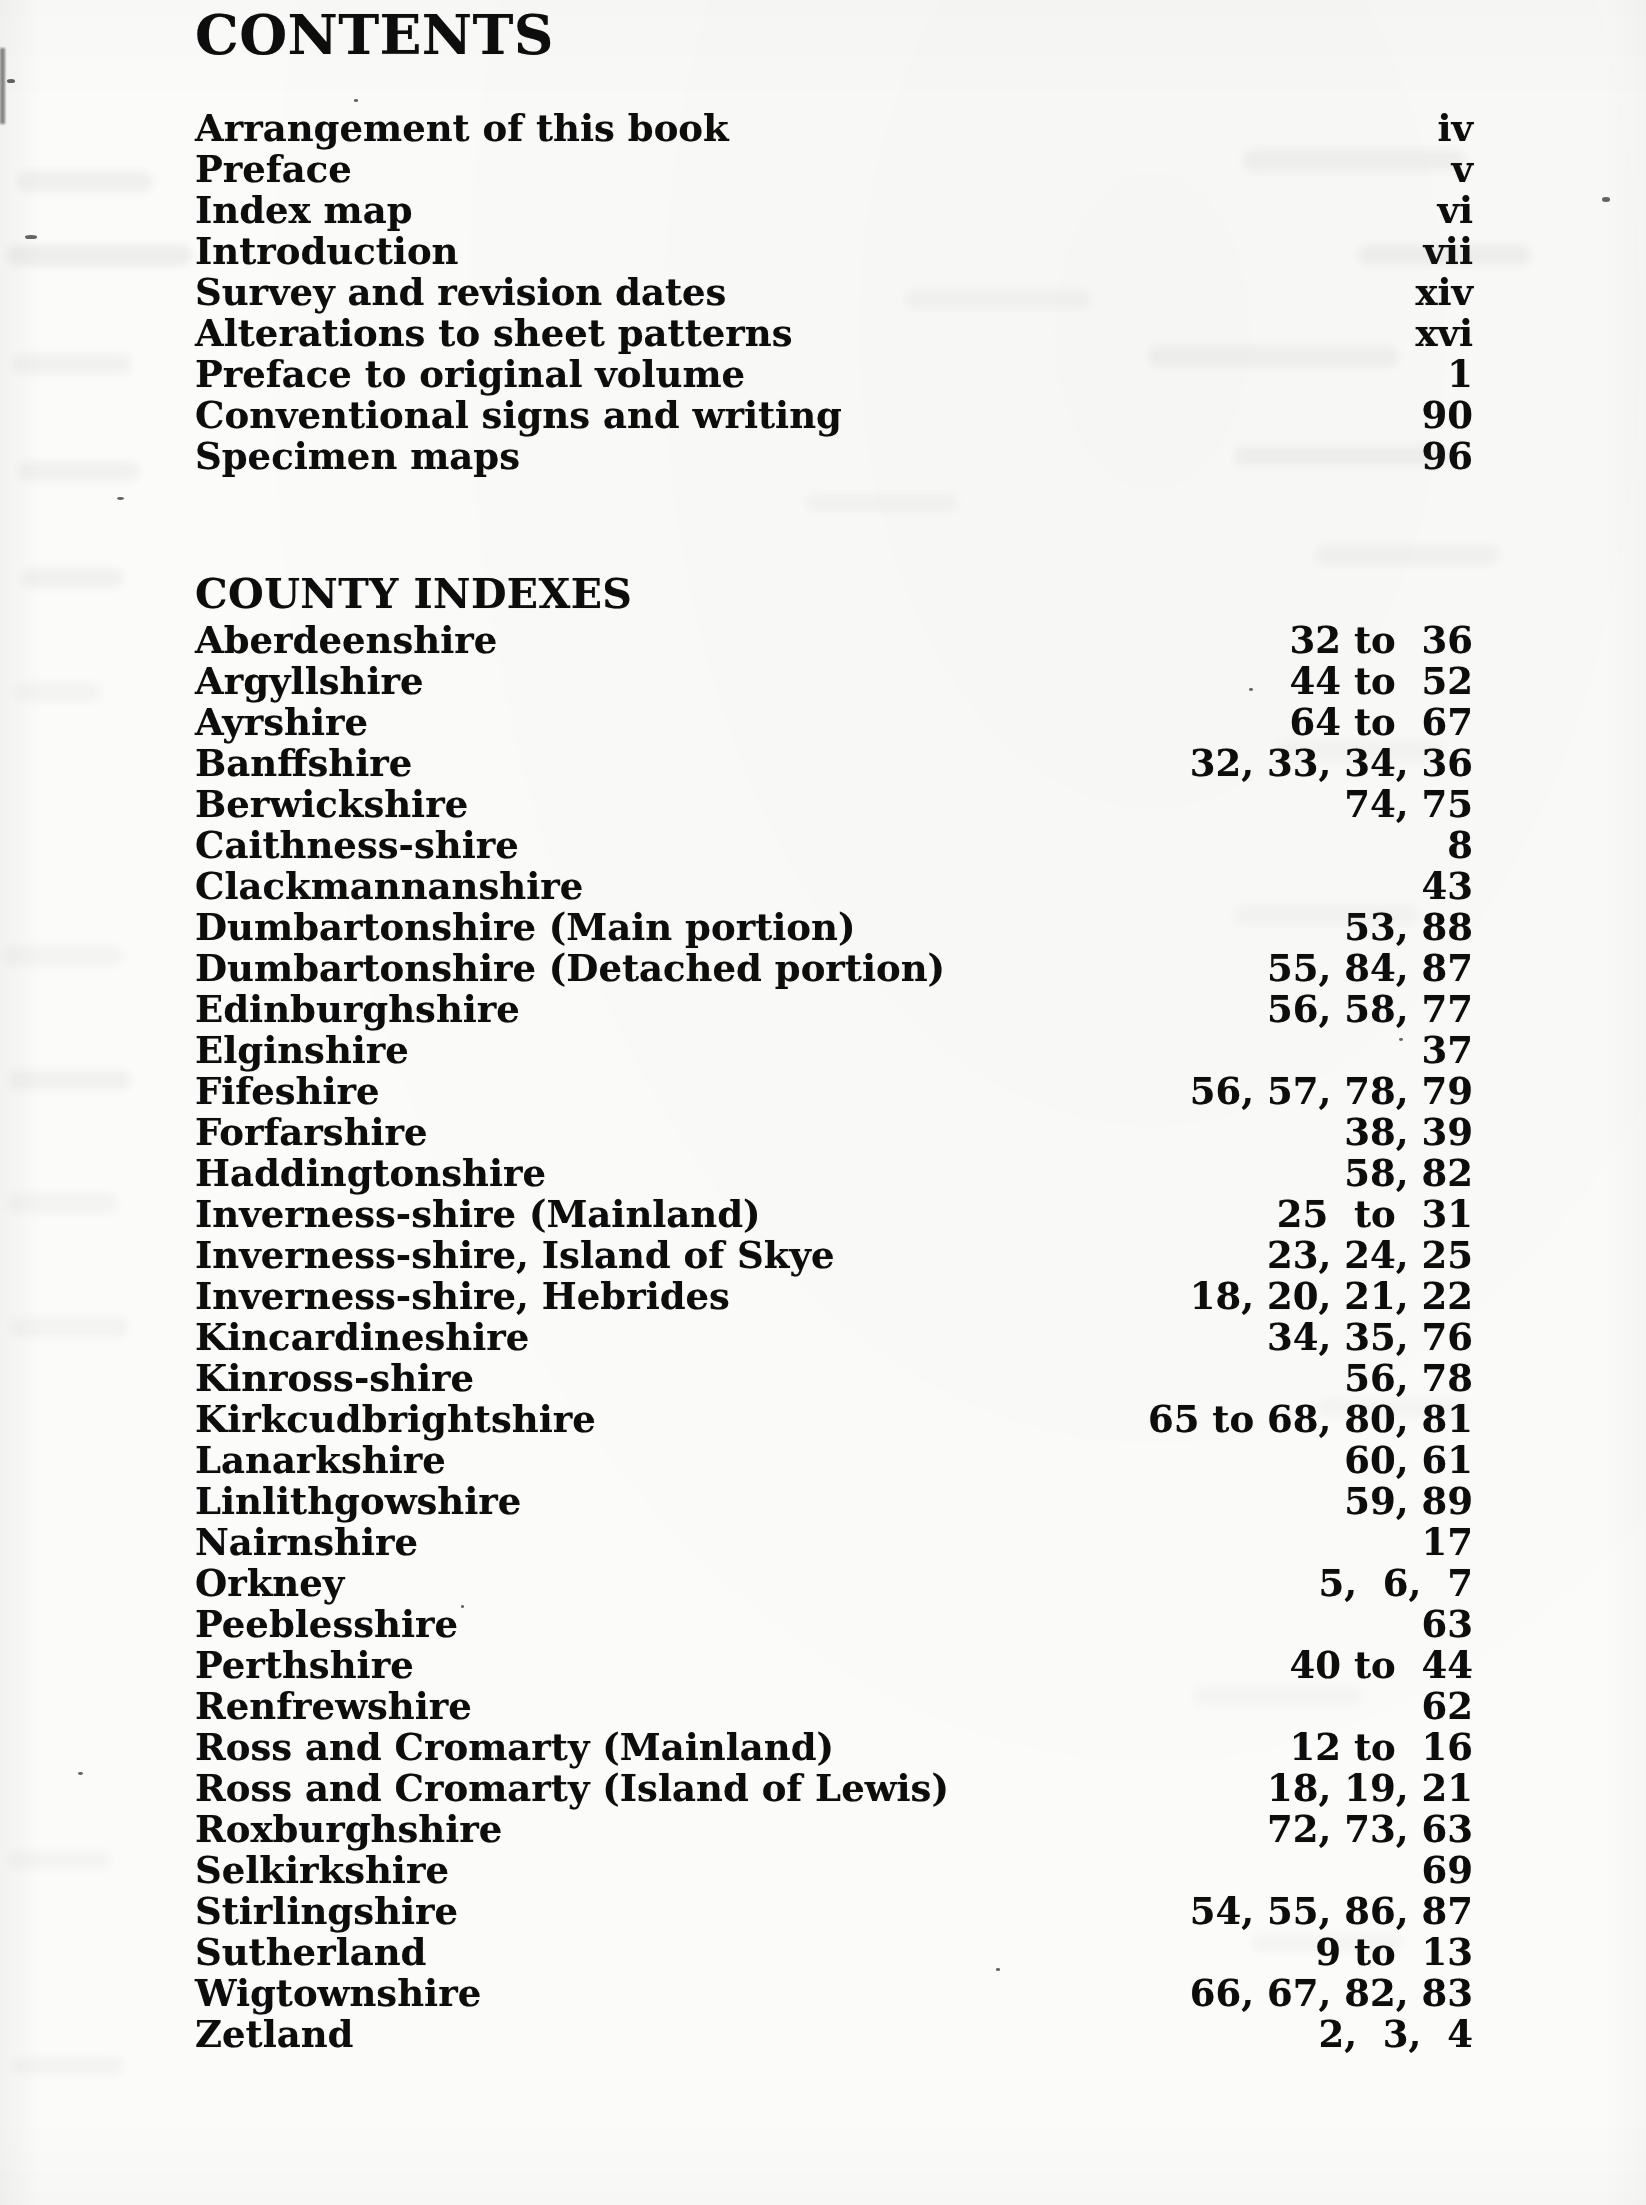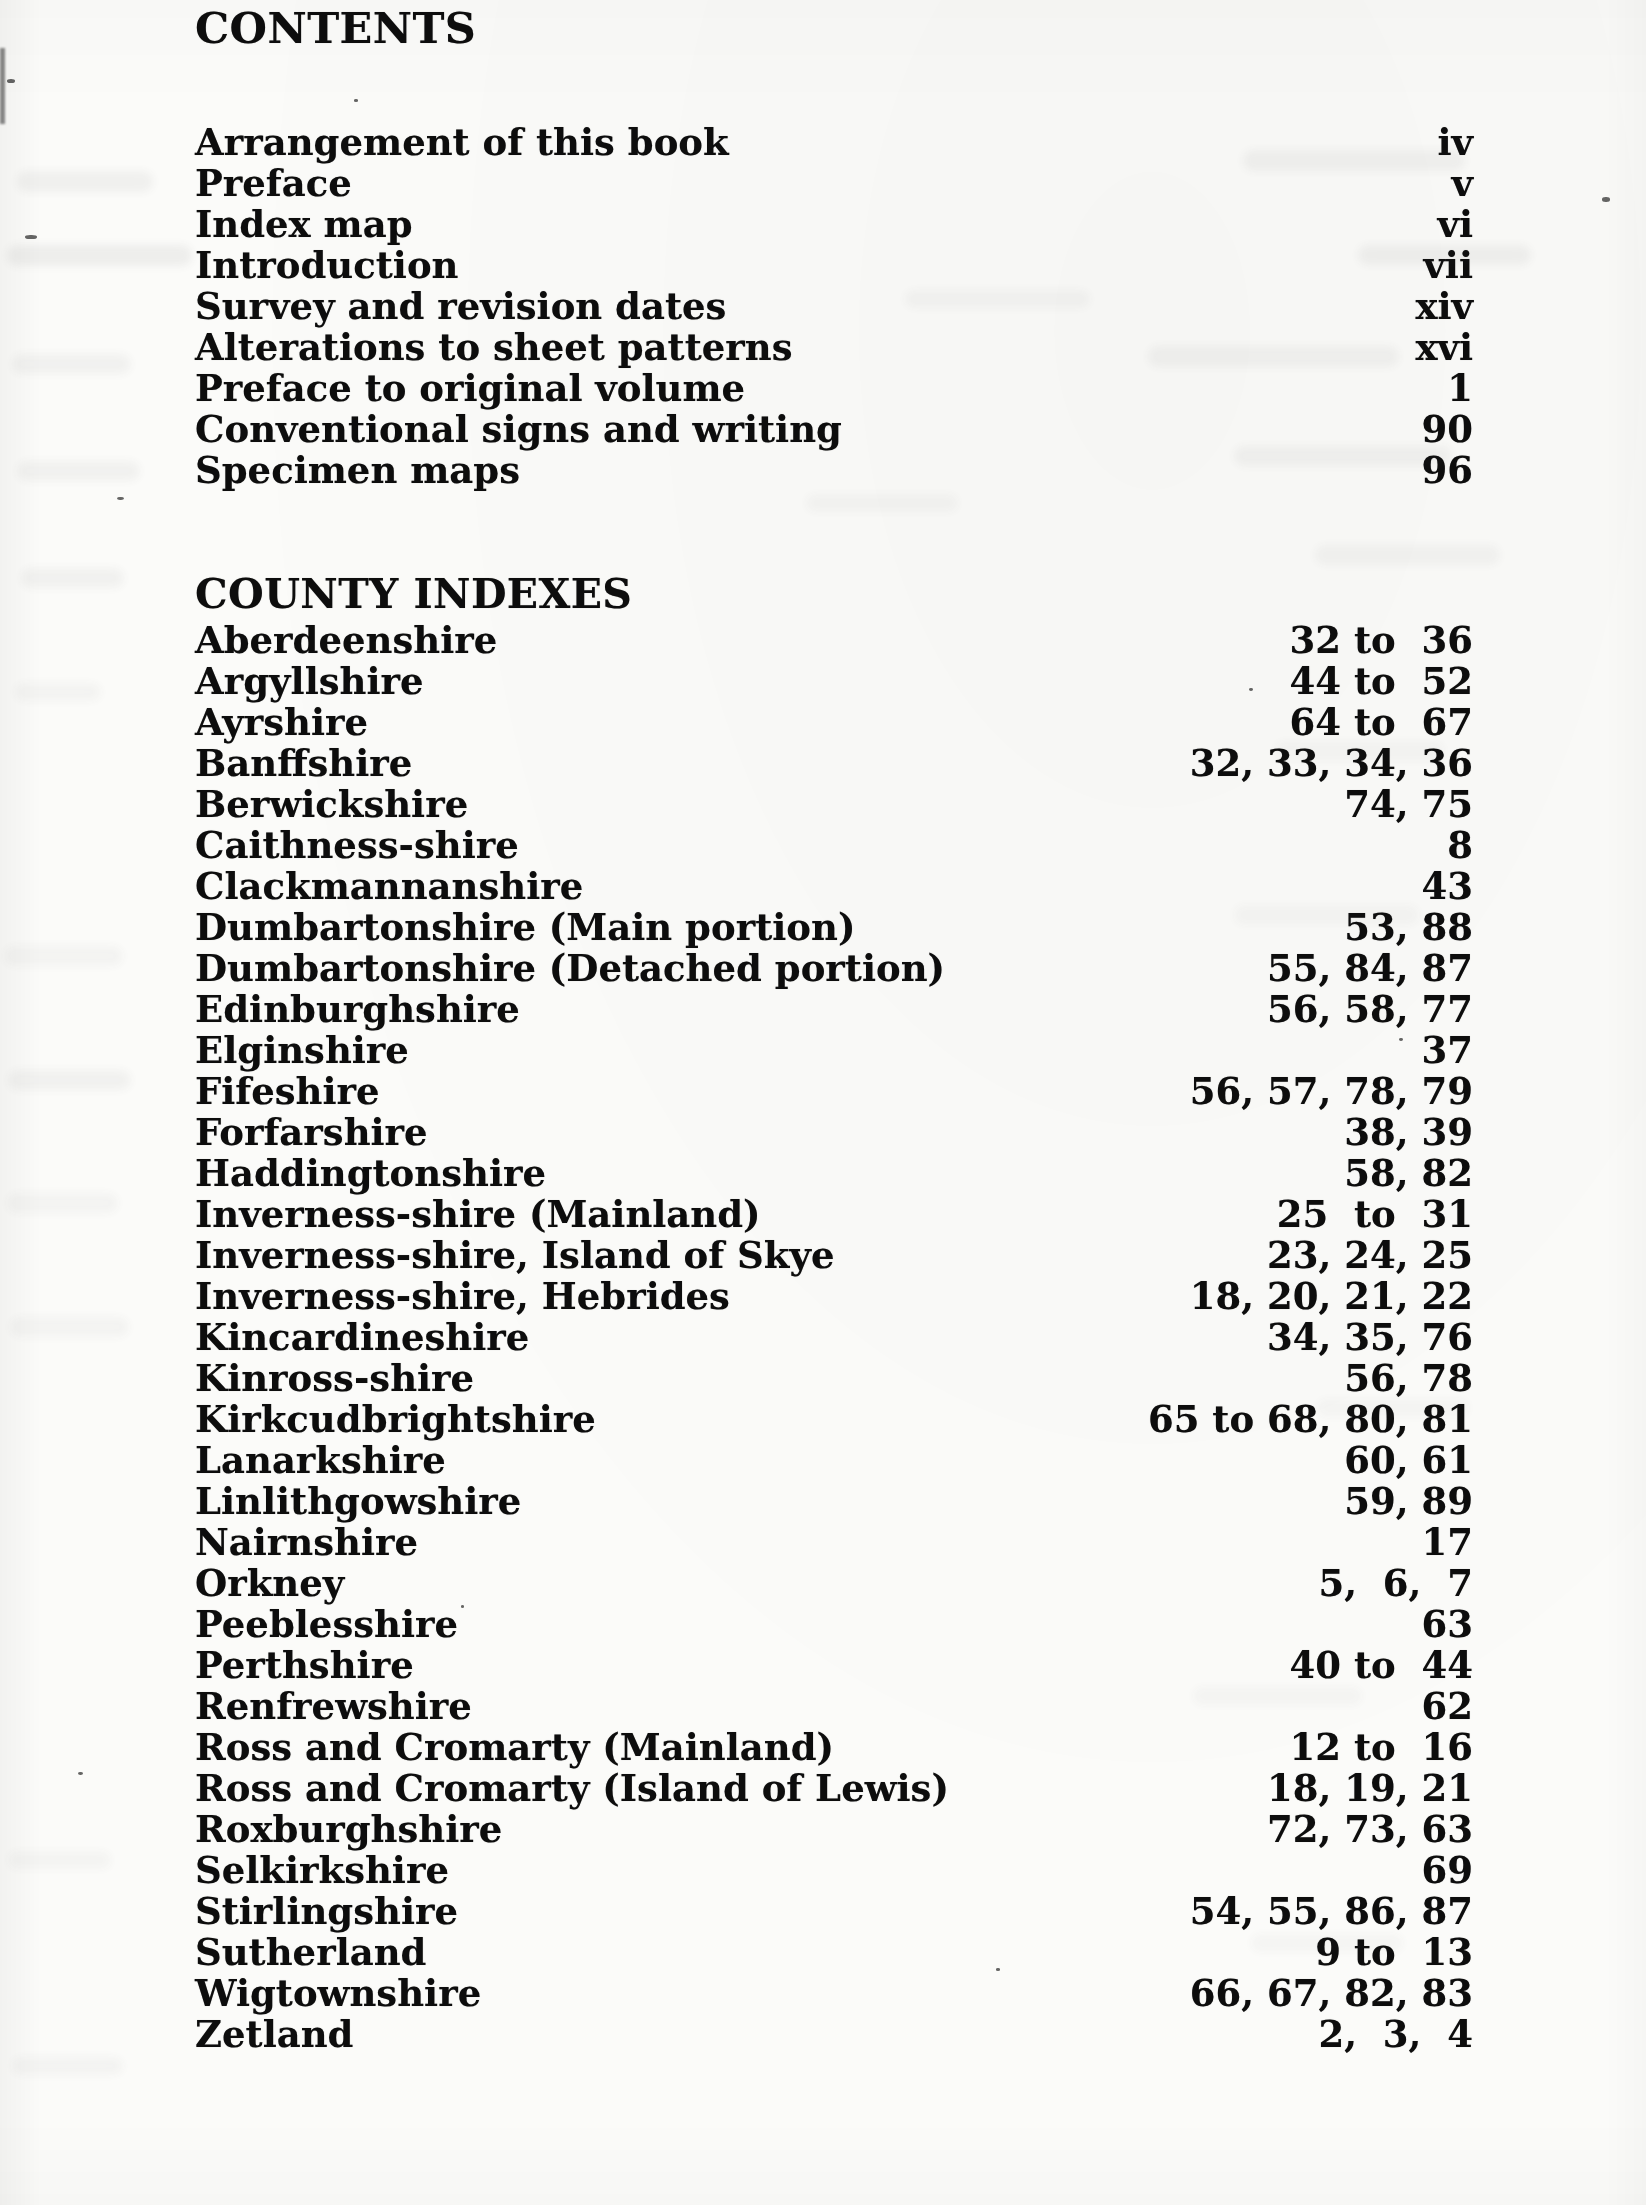--- a/index.html
+++ b/index.html
@@ -13,42 +13,42 @@
       linear-gradient(90deg, rgba(0,0,0,0.035), rgba(0,0,0,0) 2.5%, rgba(0,0,0,0) 97.5%, rgba(0,0,0,0.02)),
       linear-gradient(180deg, rgba(0,0,0,0.012), rgba(0,0,0,0) 5%, rgba(0,0,0,0) 96%, rgba(0,0,0,0.015)),
       #fbfbf9;
     font-family: "DejaVu Serif", "Liberation Serif", serif;
     color: #0d0d0d;
   }
   .page-title {
     position: absolute;
     left: 195px;
     top: 6.6px;
-    font-size: 43px;
+    font-size: 55px;
     font-weight: bold;
     line-height: 1;
     letter-spacing: 0.4px;
     text-shadow: 0 0 0.8px rgba(0,0,0,0.4);
   }
   .section-heading {
     position: absolute;
     left: 195px;
     top: 574px;
     font-size: 41px;
     font-weight: bold;
     line-height: 1;
     letter-spacing: 0.4px;
     text-shadow: 0 0 0.8px rgba(0,0,0,0.4);
   }
   .toc-list {
     position: absolute;
     left: 195px;
     width: 1278px;
   }
-  .front-list  { top: 122px; }
+  .front-list  { top: 108px; }
   .county-list { top: 620px; }
   .row {
     display: flex;
     justify-content: space-between;
     align-items: center;
   }
   .front-list .row  { height: 41px; }
   .county-list .row { height: 41px; }
   .lbl, .pg {
     font-size: 37px;

